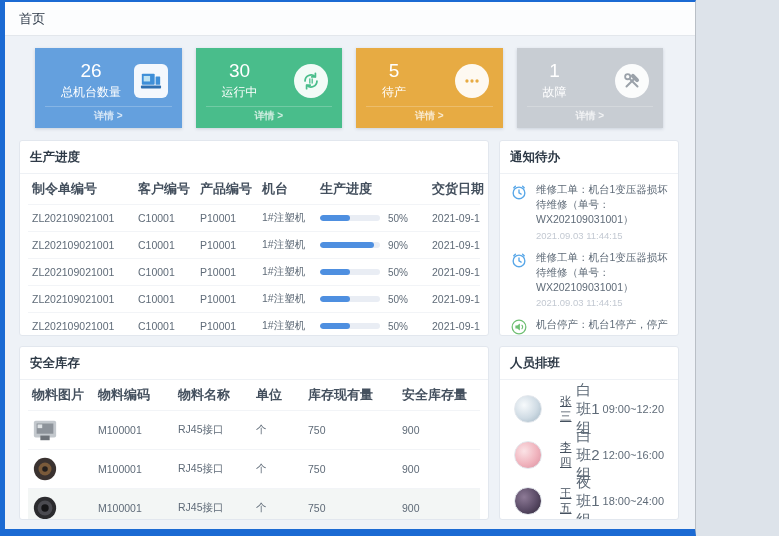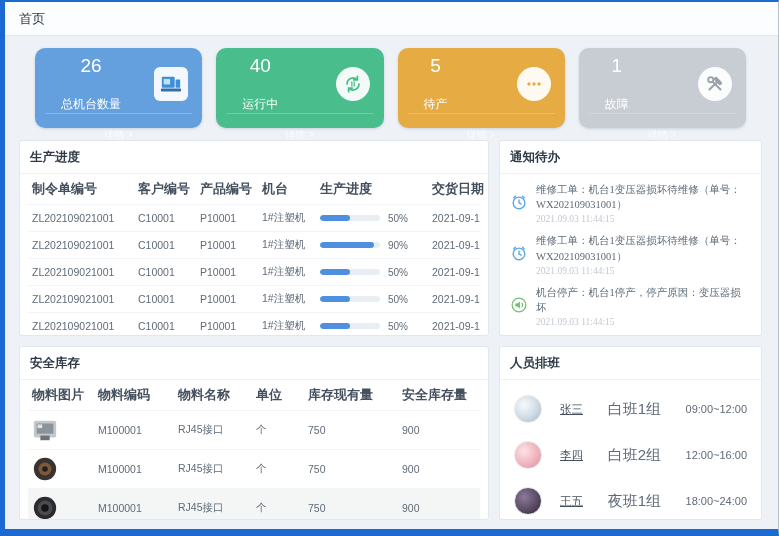--- a/index.html
+++ b/index.html
@@ -1,51 +1,51 @@
 <!DOCTYPE html>
 <html><head>
 <meta charset="utf-8">
 <style>
   *{margin:0;padding:0;box-sizing:border-box;}
   html,body{width:779px;height:536px;}
   body{font-family:"Liberation Sans","DejaVu Sans",sans-serif;background:#dde3ea;}
-  .window{width:779px;height:536px;background:#eef2f7;border-left:5px solid #1b6ad3;border-bottom:7px solid #1b6ad3;border-top:2px solid #1b6ad3;border-right:1px solid #b9bfc6;display:flex;flex-direction:column;overflow:hidden;}
+  .window{width:696px;height:536px;background:#eef2f7;border-left:5px solid #1b6ad3;border-bottom:7px solid #1b6ad3;border-top:2px solid #1b6ad3;border-right:1px solid #b9bfc6;display:flex;flex-direction:column;overflow:hidden;}
   .header{height:34px;background:#fcfdfe;border-bottom:1px solid #e3e7ec;display:flex;align-items:center;padding-left:14px;flex:0 0 auto;}
   .page-title{font-size:13px;color:#2f3b4a;}
   .content{flex:1;padding:12px 14px 8px 12px;overflow:hidden;}
 
   
   .cards{display:flex;gap:14px;margin:0 18px 12px;}
-  .card{flex:1;height:80px;border-radius:10px;color:#fff;display:flex;flex-direction:column;box-shadow:0 1px 3px rgba(40,60,90,.18);cursor:pointer;}
+  .card{flex:1;height:80px;border-radius:0;color:#fff;display:flex;flex-direction:column;box-shadow:0 1px 3px rgba(40,60,90,.18);cursor:pointer;}
   .card-top{flex:1;display:flex;align-items:center;justify-content:space-between;padding:8px 14px 0 26px;}
   .card-nums{display:flex;flex-direction:column;align-items:center;}
   .card-value{font-size:19px;line-height:1.1;}
-  .card-label{font-size:12px;margin-top:19px;white-space:nowrap;}
+  .card-label{font-size:12px;margin-top:3px;white-space:nowrap;}
   .card-icon{width:34px;height:34px;border-radius:50%;background:rgba(255,255,255,.93);display:flex;align-items:center;justify-content:center;flex:0 0 auto;}
   .card-machine .card-icon{border-radius:6px;}
-  .card-detail{font-size:10px;color:rgba(255,255,255,.75);text-align:center;padding:14px 0 5px;border-top:1px solid rgba(255,255,255,.22);margin:0 10px;}
+  .card-detail{font-size:10px;color:rgba(255,255,255,.75);text-align:center;padding:2px 0 5px;border-top:1px solid rgba(255,255,255,.22);margin:0 10px;font-weight:bold;}
 
   
   .grid{display:grid;grid-template-columns:470px 1fr;grid-template-rows:196px 174px;gap:10px;margin:0 2px;}
   .panel{background:#fff;border:1px solid #e2e7ee;border-radius:3px;display:flex;flex-direction:column;overflow:hidden;}
   .panel-title{font-size:12.5px;font-weight:bold;color:#2e3a47;padding:8px 10px 7px;border-bottom:1px solid #eef1f5;flex:0 0 auto;}
 
   
   table{width:100%;border-collapse:collapse;table-layout:fixed;}
   th{font-size:13px;color:#44505e;font-weight:bold;text-align:left;padding:6px 4px;white-space:nowrap;}
   td{font-size:10.5px;color:#5f6b78;padding:6px 4px;border-top:1px solid #f2f4f7;white-space:nowrap;overflow:hidden;}
   .tbl-wrap{padding:0 8px;}
   .pwrap{display:flex;align-items:center;gap:8px;}
   .ptrack{width:60px;height:6px;border-radius:3px;background:#e9edf4;overflow:hidden;flex:0 0 auto;}
   .pfill{height:100%;border-radius:3px;background:#4e8fe0;}
   .plabel{font-size:10px;color:#5f6b78;}
 
   
   .notice-list{padding:2px 10px;overflow:hidden;}
-  .notice{display:flex;gap:7px;padding:6px 0 3px;cursor:pointer;align-items:center;font-family:Liberation Serif, serif;}
+  .notice{display:flex;gap:7px;padding:6px 0 3px;cursor:pointer;align-items:flex-start;}
   .notice-icon{flex:0 0 19px;padding-top:1px;}
   .notice-text{font-size:10.5px;color:#5f6b78;line-height:1.45;}
   .notice-time{font-size:9.5px;color:#c3c9d2;margin-top:2px;}
 
   
   .thumb{width:26px;height:26px;display:block;}
   tr.row-alt td{background:#f3f6f5;}
   .inv-td{height:39px;}
 
   
@@ -85,21 +85,21 @@
               <rect x="1" y="17" width="22" height="3.2" rx="1" fill="#2f6fb0"></rect>
             </svg>
           </div>
         </div>
         <div class="card-detail">详情 &gt;</div>
       </div>
 
       <div class="card" style="background: rgb(73, 189, 139);">
         <div class="card-top">
           <div class="card-nums">
-            <div class="card-value">40</div>
+            <div class="card-value">30</div>
             <div class="card-label">运行中</div>
           </div>
           <div class="card-icon">
             <svg width="22" height="22" viewBox="0 0 24 24" fill="none" stroke="#49bd8b" stroke-width="1.9" stroke-linecap="round" stroke-linejoin="round">
               <path d="M5.5 12a6.5 6.5 0 0 1 11-4.7"></path>
               <path d="M16.8 3.6v4h-4"></path>
               <path d="M18.5 12a6.5 6.5 0 0 1-11 4.7"></path>
               <path d="M7.2 20.4v-4h4"></path>
               <rect x="10" y="9.2" width="1.4" height="5.6" fill="#49bd8b" stroke="none"></rect>
               <rect x="12.6" y="9.2" width="1.4" height="5.6" fill="#49bd8b" stroke="none"></rect>
@@ -376,21 +376,21 @@
         </div>
       </section>
 
       <section class="panel">
         <div class="panel-title">人员排班</div>
         <div class="sched">
           <div class="sched-row">
             <span class="avatar avatar-1"></span>
             <span class="s-name">张三</span>
             <span class="s-shift">白班1组</span>
-            <span class="s-time">09:00~12:00</span>
+            <span class="s-time">09:00~12:20</span>
           </div>
           <div class="sched-row">
             <span class="avatar avatar-2"></span>
             <span class="s-name">李四</span>
             <span class="s-shift">白班2组</span>
             <span class="s-time">12:00~16:00</span>
           </div>
           <div class="sched-row">
             <span class="avatar avatar-3"></span>
             <span class="s-name">王五</span>

